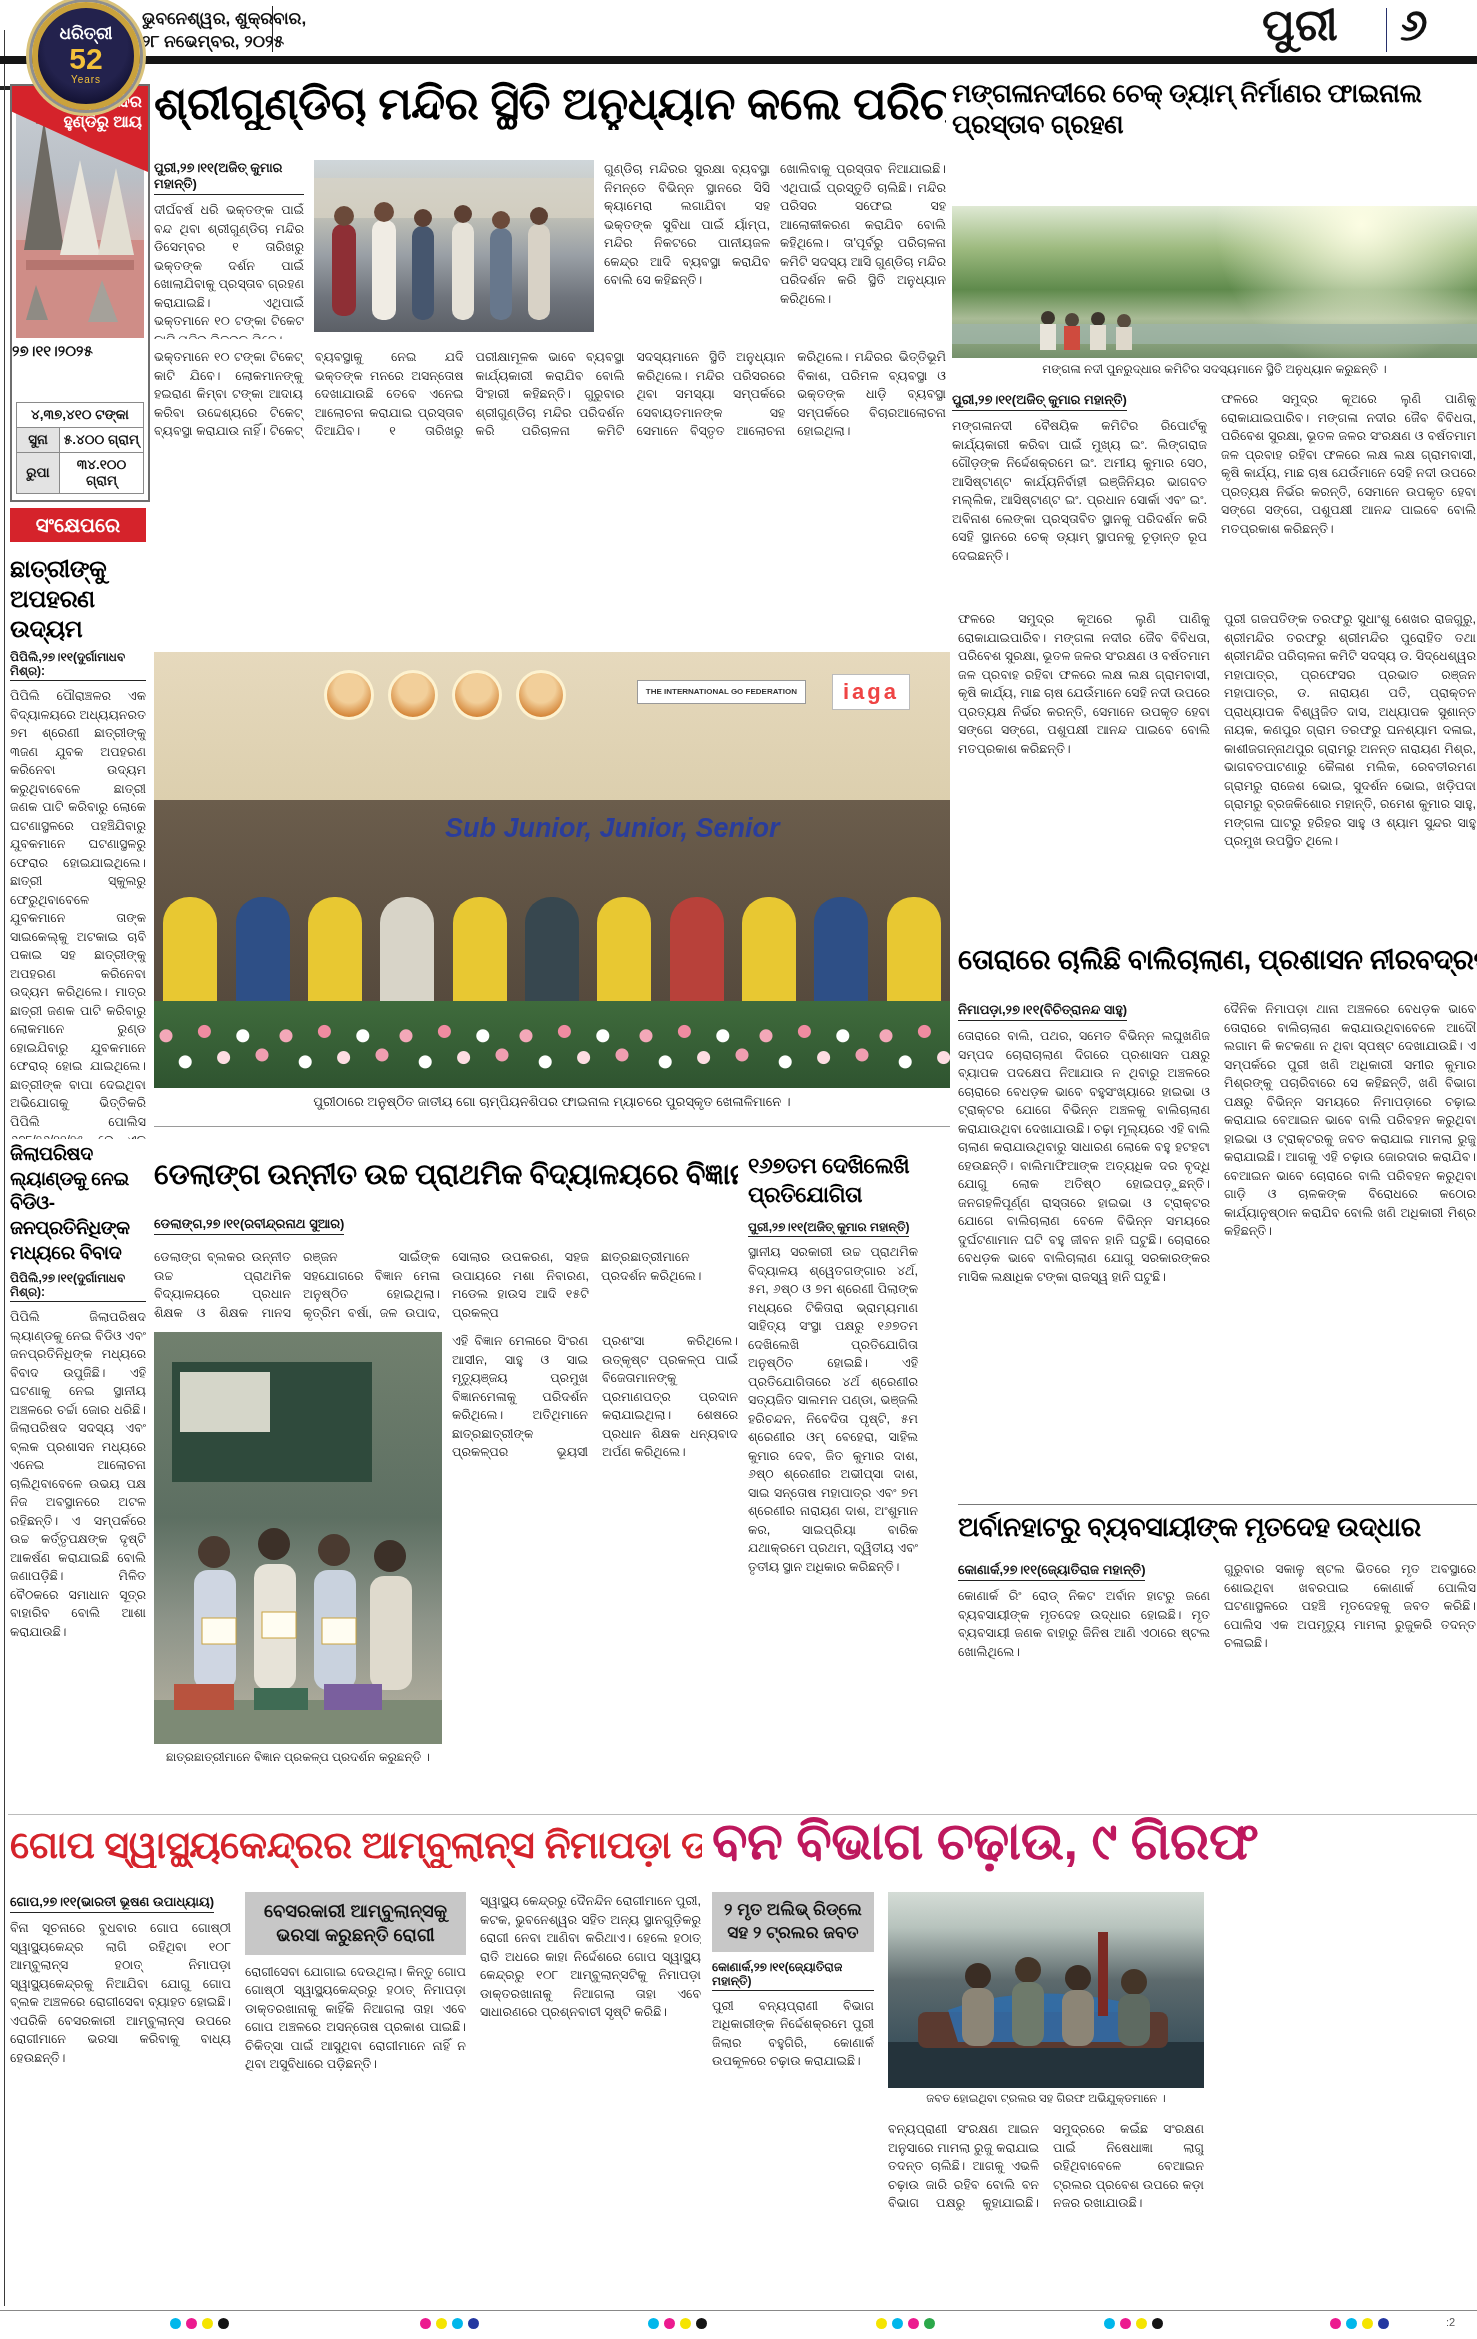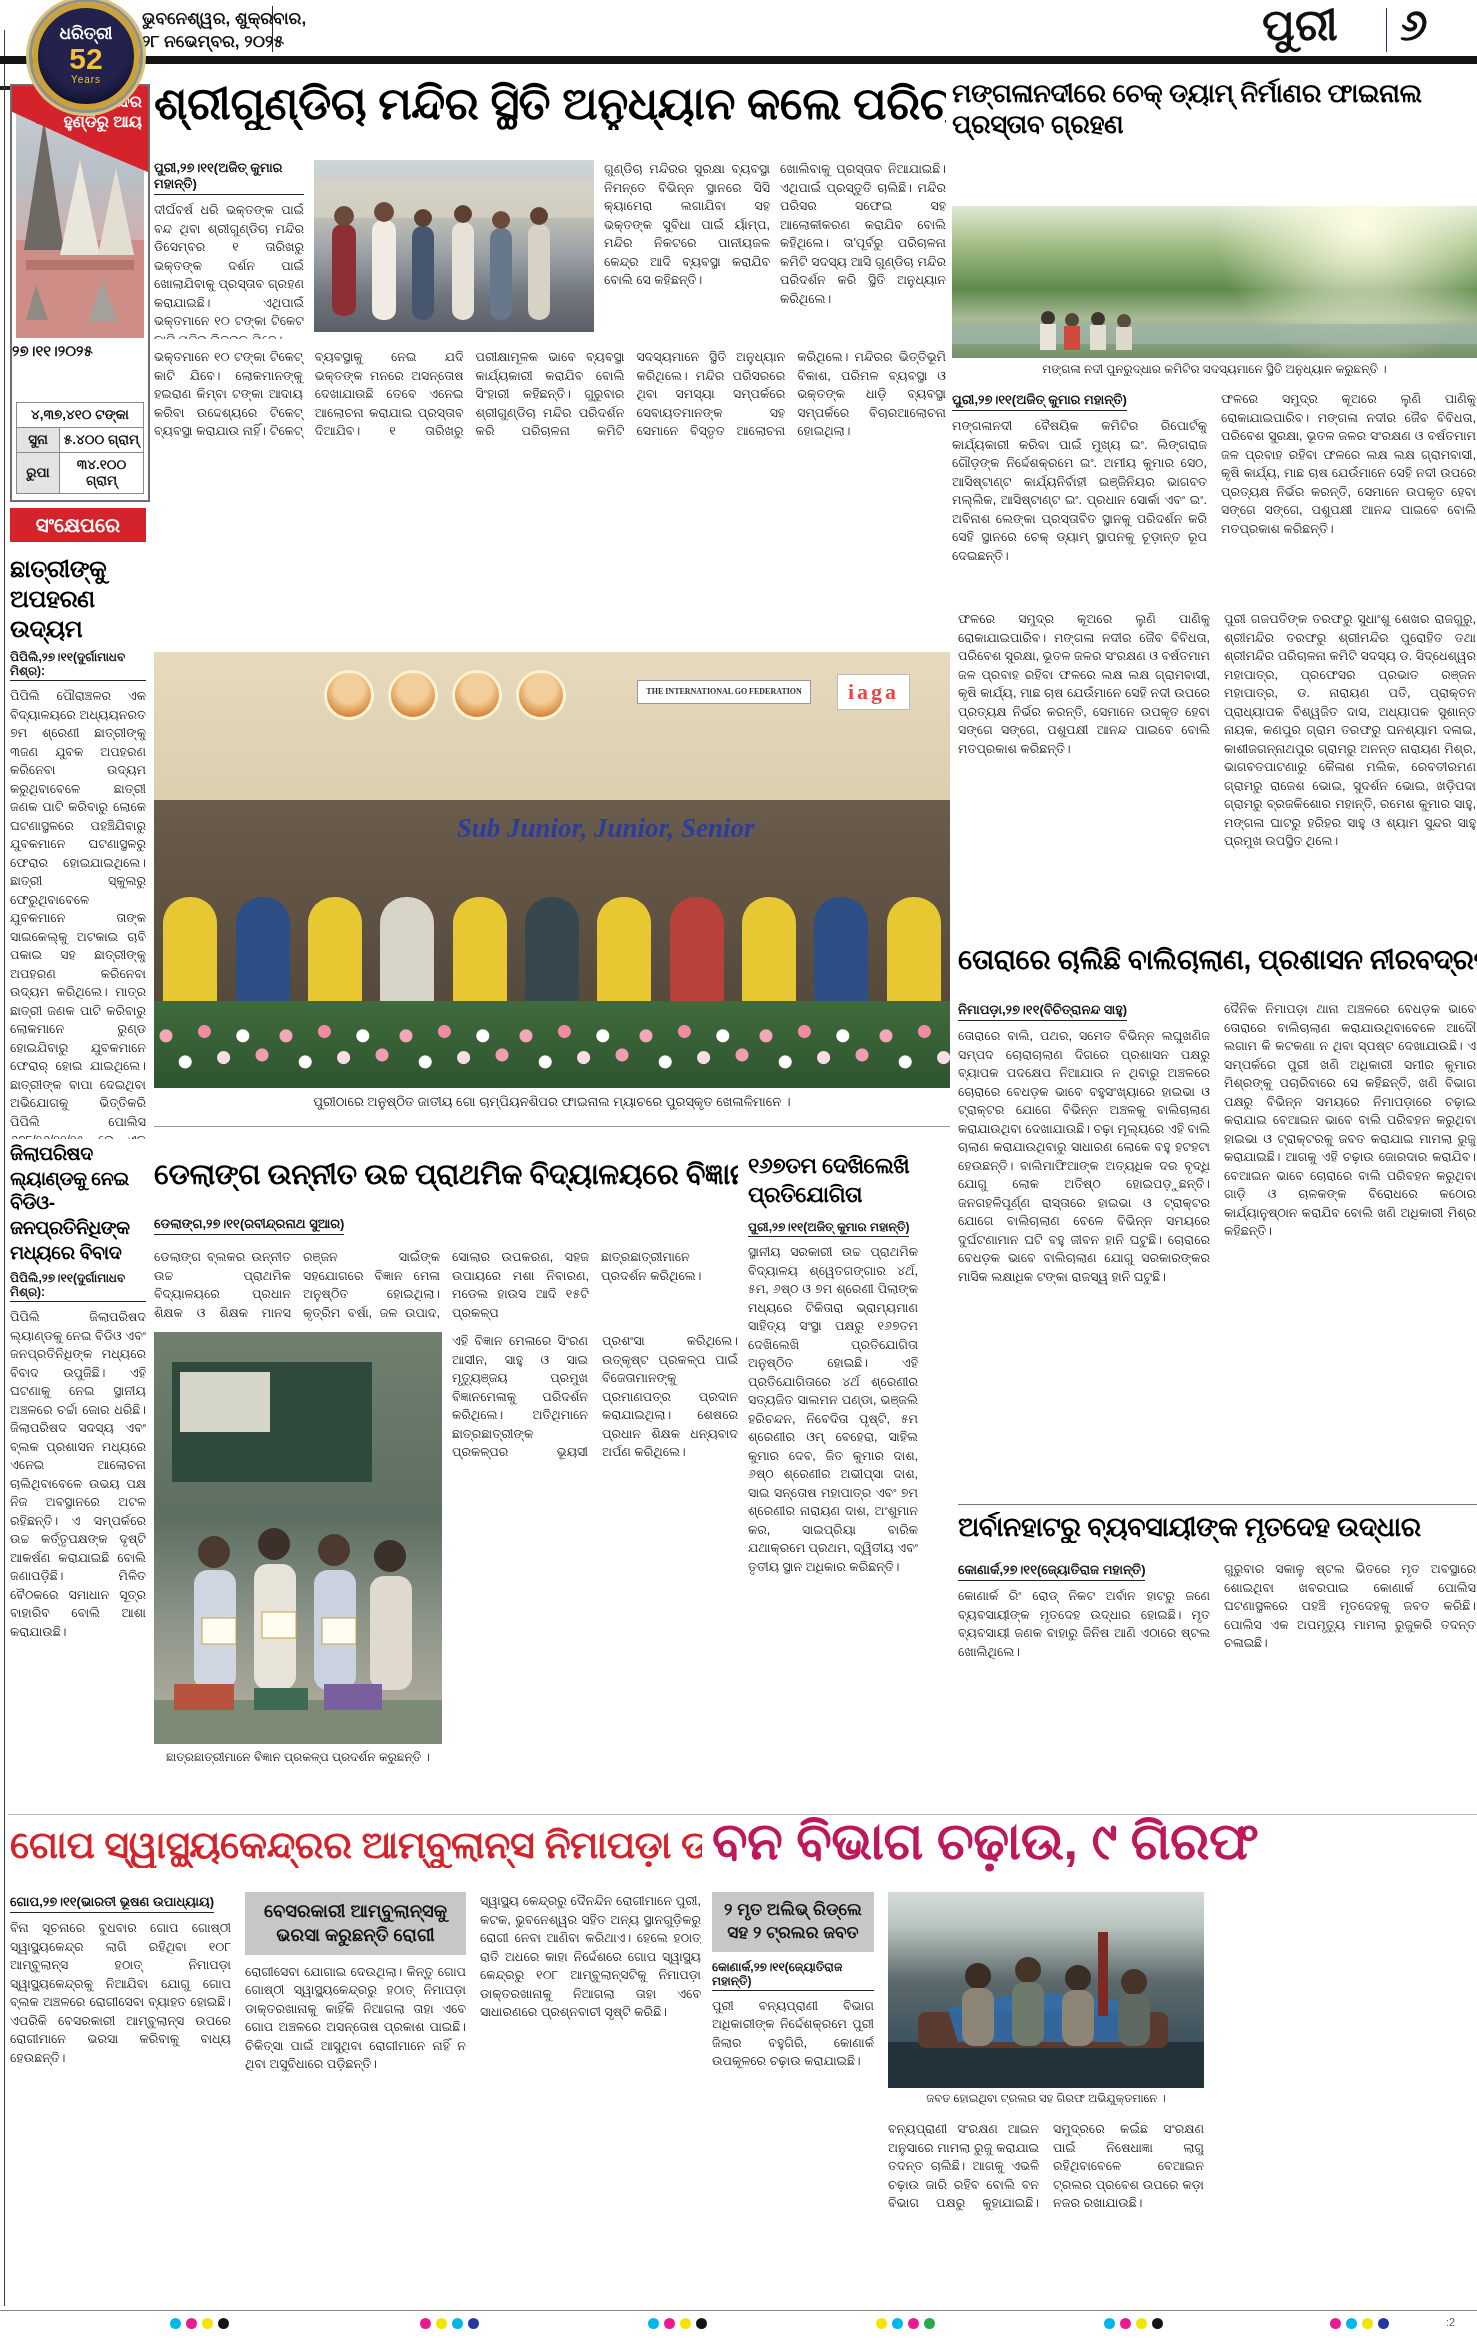--- a/index.html
+++ b/index.html
@@ -43,21 +43,21 @@
   .htable td{border:1.5px solid #8a8a8a;padding:4px 2px;text-align:center;font-weight:bold;}
   .htable .lab{background:#e3e3e3;width:38px;}
   .hdate{position:absolute;left:0;right:0;top:256px;font-weight:bold;font-size:15px;}
   .redband{position:absolute;left:10px;top:508px;width:136px;height:34px;background:#d5232b;
            color:#fff;font-weight:800;font-size:20px;text-align:center;line-height:34px;}
   
   .p-street{background:linear-gradient(180deg,#cfd6da 0%,#c3c3b8 30%,#9aa0a6 55%,#6f747c 80%,#5b5f66 100%);}
   .p-dam{background:
      radial-gradient(circle at 78% 12%,rgba(255,255,230,.95),rgba(255,255,230,0) 34%),
      linear-gradient(180deg,#dfe9d4 0%,#9dba7f 28%,#5f8a4c 55%,#a9bb96 74%,#8fa682 86%,#75906b 100%);}
-  .p-go{background:linear-gradient(180deg,#e6d9bd 0%,#dccfae 34%,#6b5d4c 34%,#564a3d 80%,#44503a 80%,#4c5a40 100%);font-family:Liberation Serif, serif;}
+  .p-go{background:linear-gradient(180deg,#e6d9bd 0%,#dccfae 34%,#6b5d4c 34%,#564a3d 80%,#44503a 80%,#4c5a40 100%);}
   .p-sci{background:linear-gradient(180deg,#71806e 0%,#5d6f62 45%,#8d9489 70%,#b9b3a2 100%);}
   .p-trawl{background:linear-gradient(180deg,#d4dcd6 0%,#b7c3bd 18%,#5d6a6d 45%,#3f545e 75%,#2e4049 100%);}
   .dotflowers{position:absolute;left:0;right:0;bottom:0;height:20%;
      background:
       radial-gradient(circle at 10% 40%,#f3a8b8 0 6px,transparent 7px),
       radial-gradient(circle at 26% 70%,#ffffff 0 6px,transparent 7px),
       radial-gradient(circle at 42% 35%,#f08ca1 0 6px,transparent 7px),
       radial-gradient(circle at 58% 65%,#fddde2 0 6px,transparent 7px),
       radial-gradient(circle at 74% 40%,#ffffff 0 6px,transparent 7px),
       radial-gradient(circle at 90% 62%,#ef9eb0 0 6px,transparent 7px),

